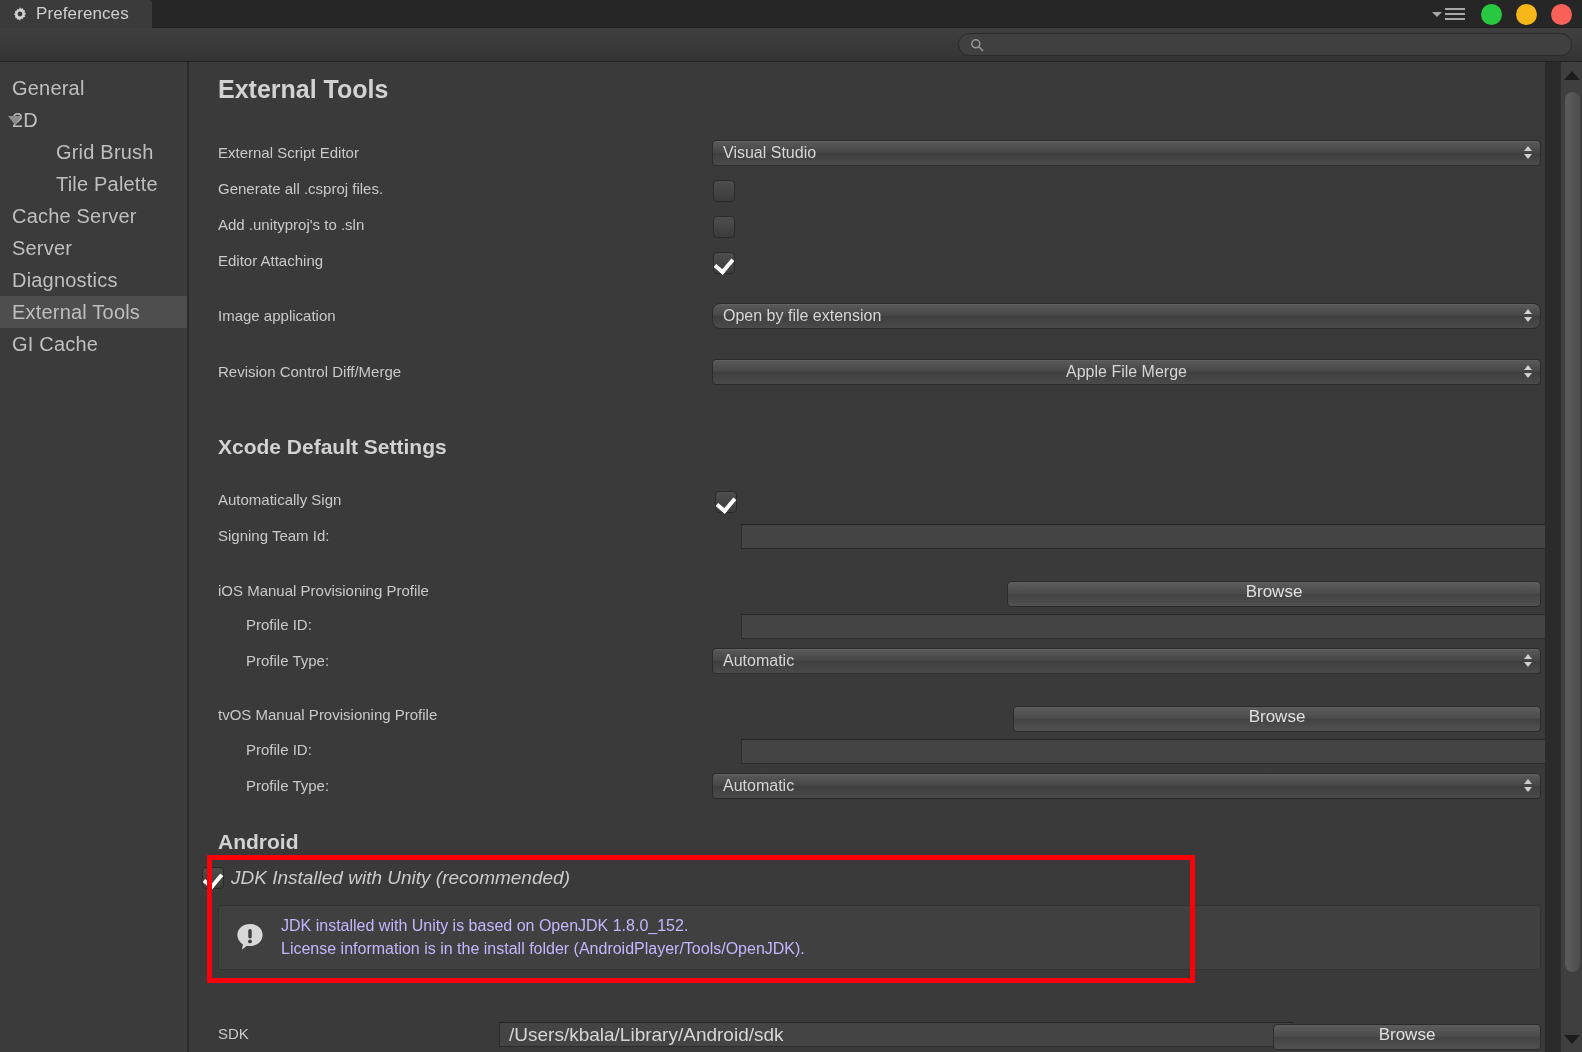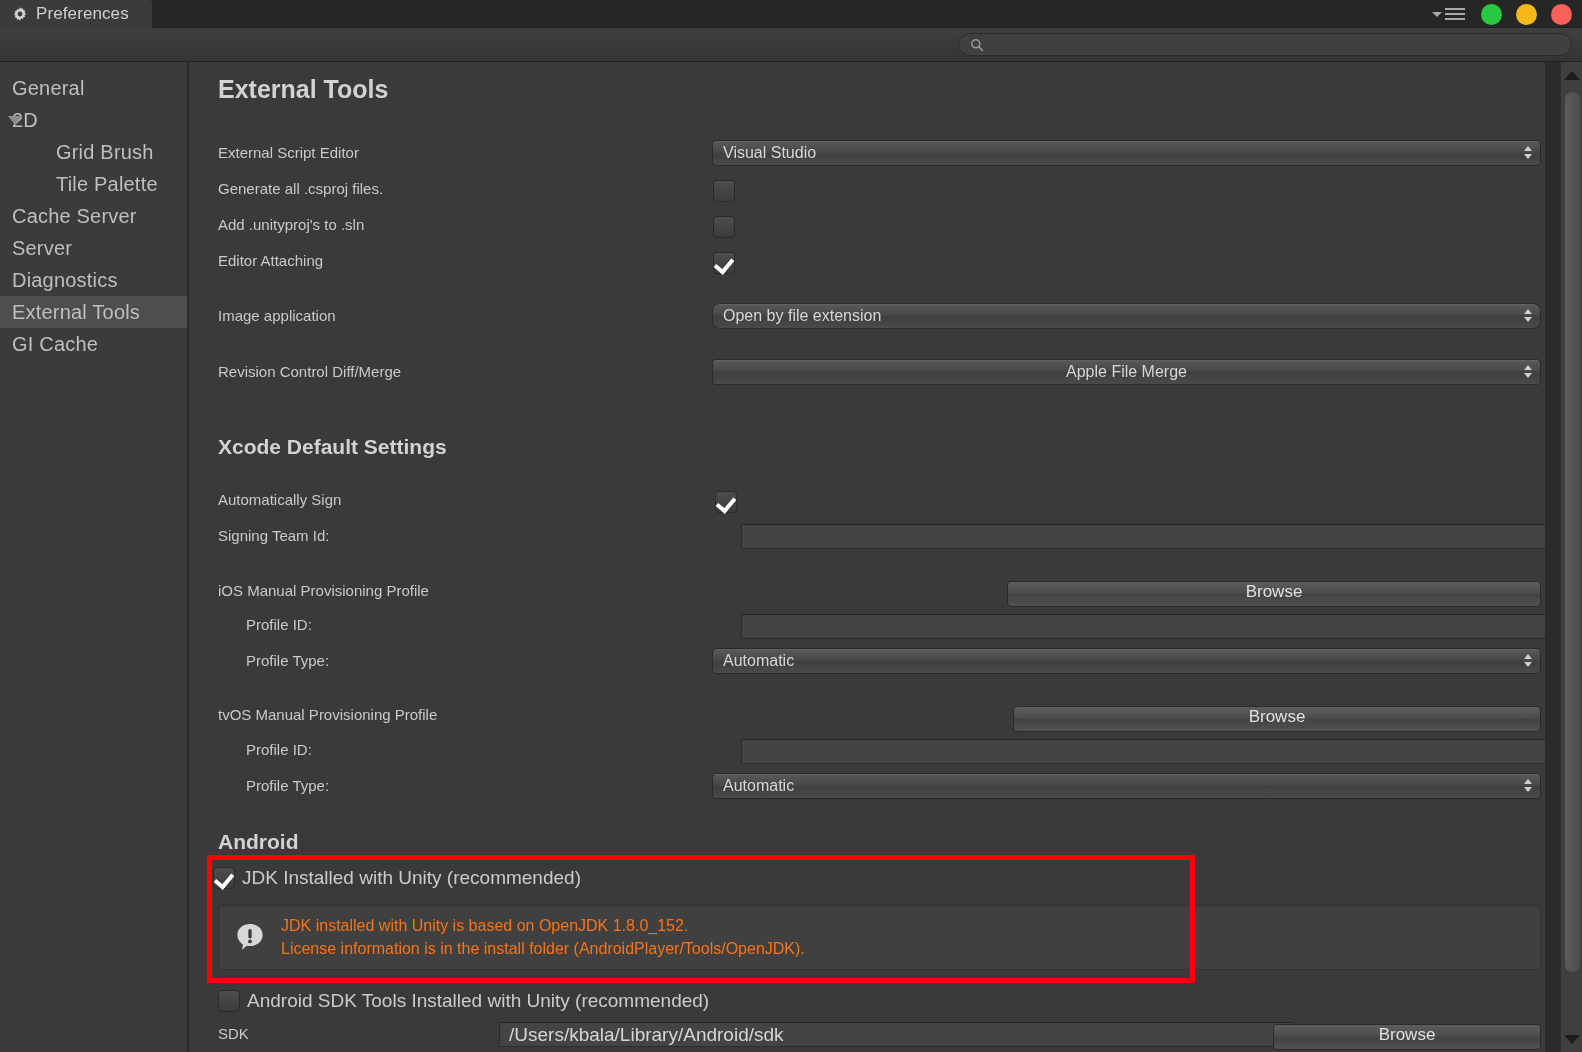--- a/index.html
+++ b/index.html
@@ -189,21 +189,21 @@
   
   .helpbox {
     position: absolute;
     background: #404040;
     border: 1px solid #333333;
     border-radius: 3px;
     display: flex; align-items: center; gap: 14px;
     padding: 9px 14px;
   }
   .helpbox .info-icon { flex: 0 0 auto; width: 34px; height: 34px; }
-  .helpbox .help-text { color: #f97316; font-size: 16px; line-height: 1.42; }
+  .helpbox .help-text { color: #c4b5fd; font-size: 16px; line-height: 1.42; }
 
   
   .redbox {
     position: absolute;
     border: 5px solid #fb0007;
     pointer-events: none;
   }
 
   
   .scrollbar {
@@ -388,43 +388,39 @@
   <div class="popup" style="left:523px; top:711px; width:829px;">
     <span>Automatic</span>
     <span class="caret">
         <span class="up"></span>
         <span class="dn"></span>
       </span>
   </div>
 
   <div class="section-title" style="top:768px">Android</div>
 
-  <div class="cb-row" style="left:24px; top:805px;">
+  <div class="cb-row" style="left:13px; top:805px;font-style:italic;">
     <span class="cb checked"></span>
     <span class="cb-label">JDK Installed with Unity (recommended)</span>
   </div>
 
   <div class="helpbox" style="left:29px; top:843px; width:1323px;">
     <span class="info-icon">
       <svg width="34" height="34" viewBox="0 0 34 34">
         <path fill="#d8d8d8" d="M17 3c7 0 12.6 4.6 12.6 11S24 25 17 25c-1.1 0-2.2-.1-3.2-.3l-4.9 4.1 1.1-5.3C7 21.5 4.4 18.1 4.4 14 4.4 7.6 10 3 17 3z"></path>
         <rect x="15.3" y="8" width="3.4" height="9.5" rx="1.7" fill="#3d3d3d"></rect>
         <circle cx="17" cy="20.4" r="1.9" fill="#3d3d3d"></circle>
       </svg>
     </span>
     <span class="help-text">
       <span>JDK installed with Unity is based on OpenJDK 1.8.0_152.</span><br>
       <span>License information is in the install folder (AndroidPlayer/Tools/OpenJDK).</span>
     </span>
   </div>
 
-  <div class="cb-row" style="left:29px; top:928px;">
-    <span class="cb"></span>
-    <span class="cb-label">Android SDK Tools Installed with Unity (recommended)</span>
-  </div>
 
   <div class="row-label" style="top:963px">SDK</div>
   <div class="field" style="left:281px; top:960px; width:794px; font-size:19px;">
     <span>/Users/kbala/Library/Android/sdk</span>
   </div>
   <div class="btn" style="left:1084px; top:962px; width:268px;">
     <span>Browse</span>
   </div>
 
 </div>

